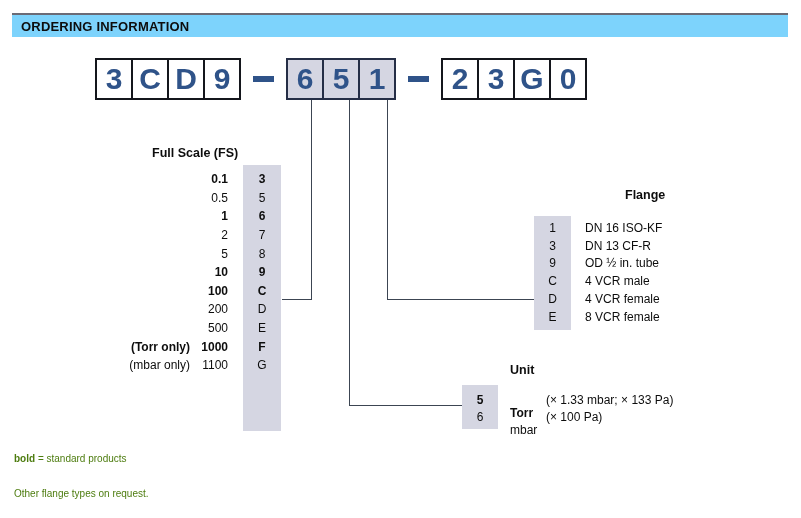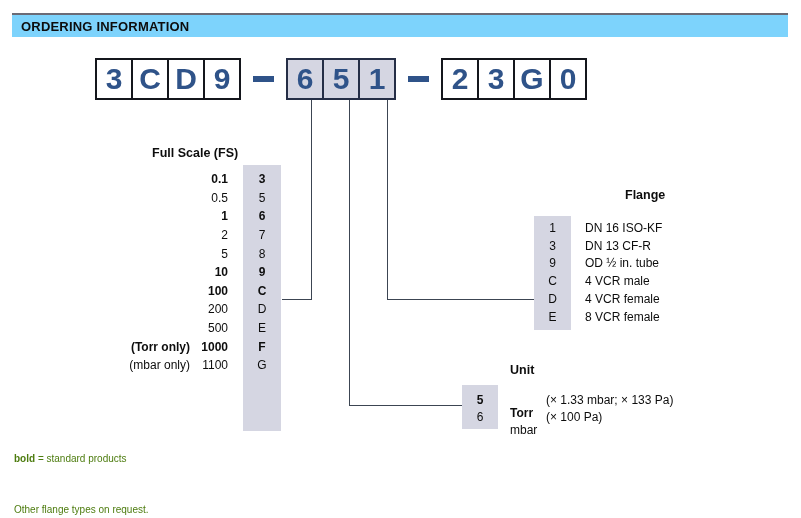--- a/index.html
+++ b/index.html
@@ -59,21 +59,21 @@
   .fl-label{margin-left:14px;white-space:nowrap;}
   
   .u-rows{left:462px;top:391px;}
   .u-rows .row{height:17.6px;}
   .u-code{width:36px;text-align:center;}
   .u-name{margin-left:12px;width:32px;white-space:nowrap;margin-top:26px;}
   .u-note{margin-left:4px;white-space:nowrap;}
   
   .note-line{position:absolute;left:14px;font-size:10px;color:#4d7c0f;}
   #note1{top:453px;}
-  #note2{top:504px;}
+  #note2{top:488px;}
 </style>
 </head>
 <body>
 
 <div class="header-bar">
   <span class="title">ORDERING INFORMATION</span>
 </div>
 
 <div class="model-row" id="model-row">
     <div class="group">

